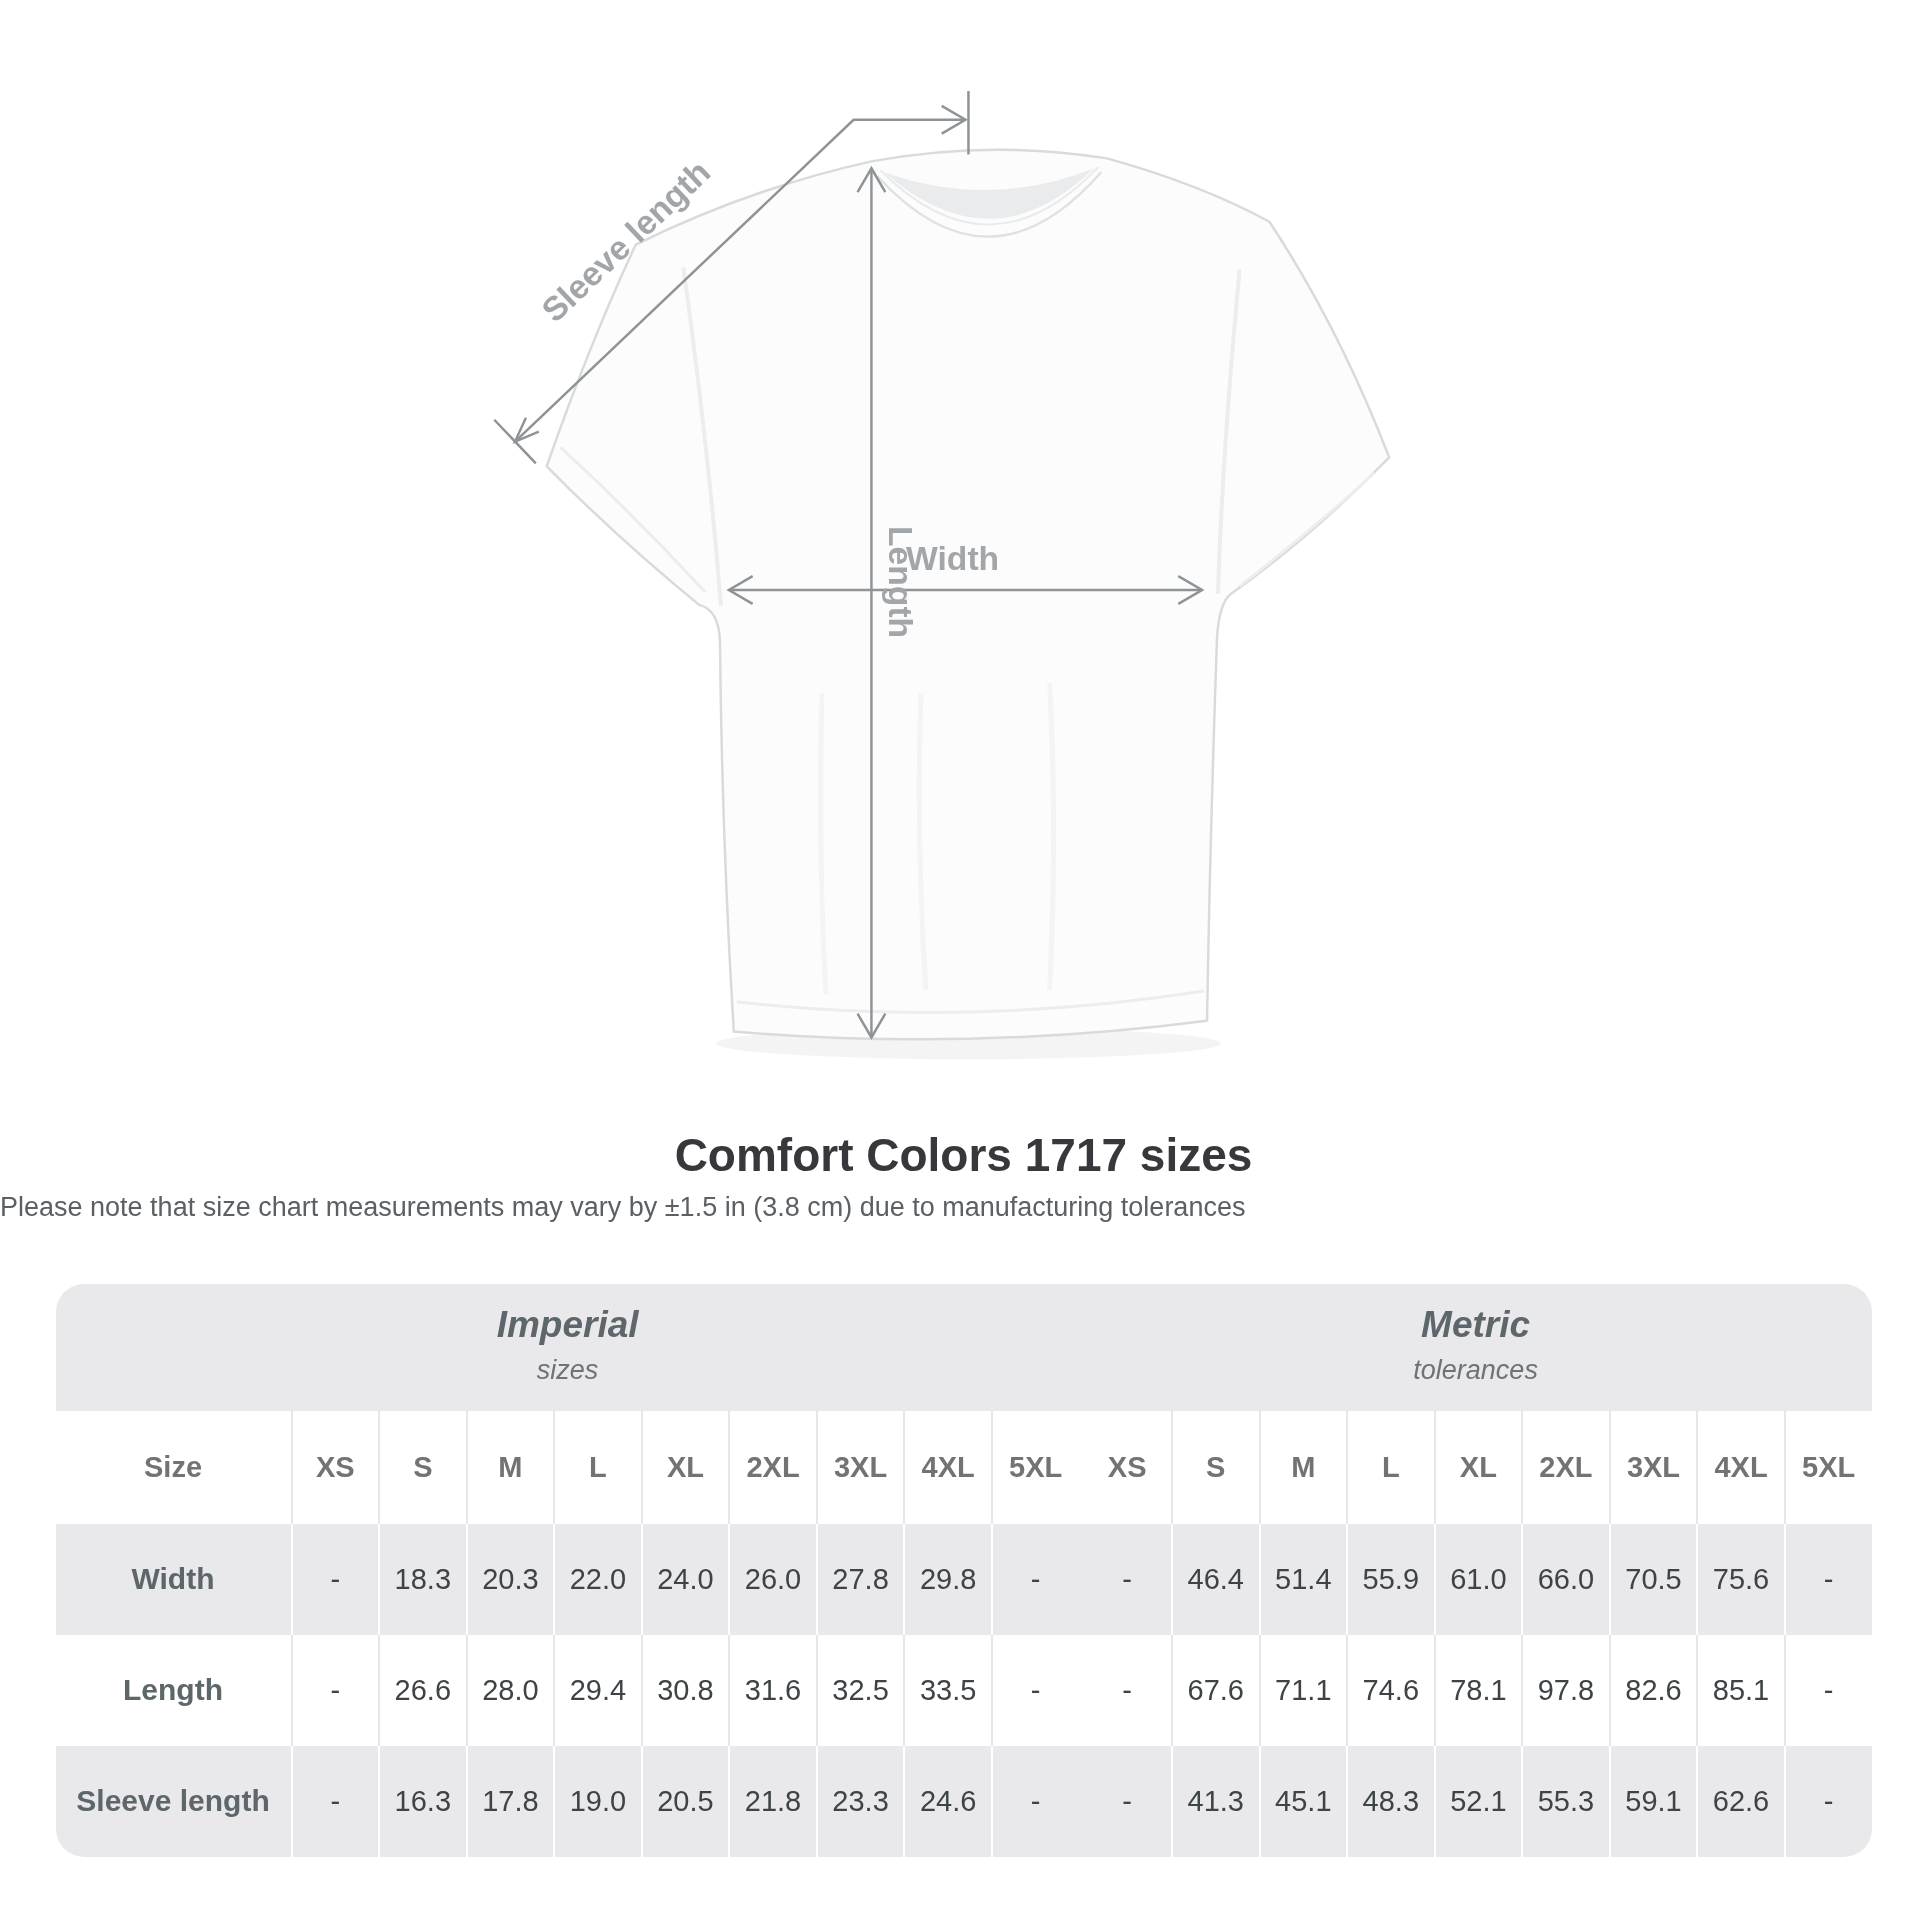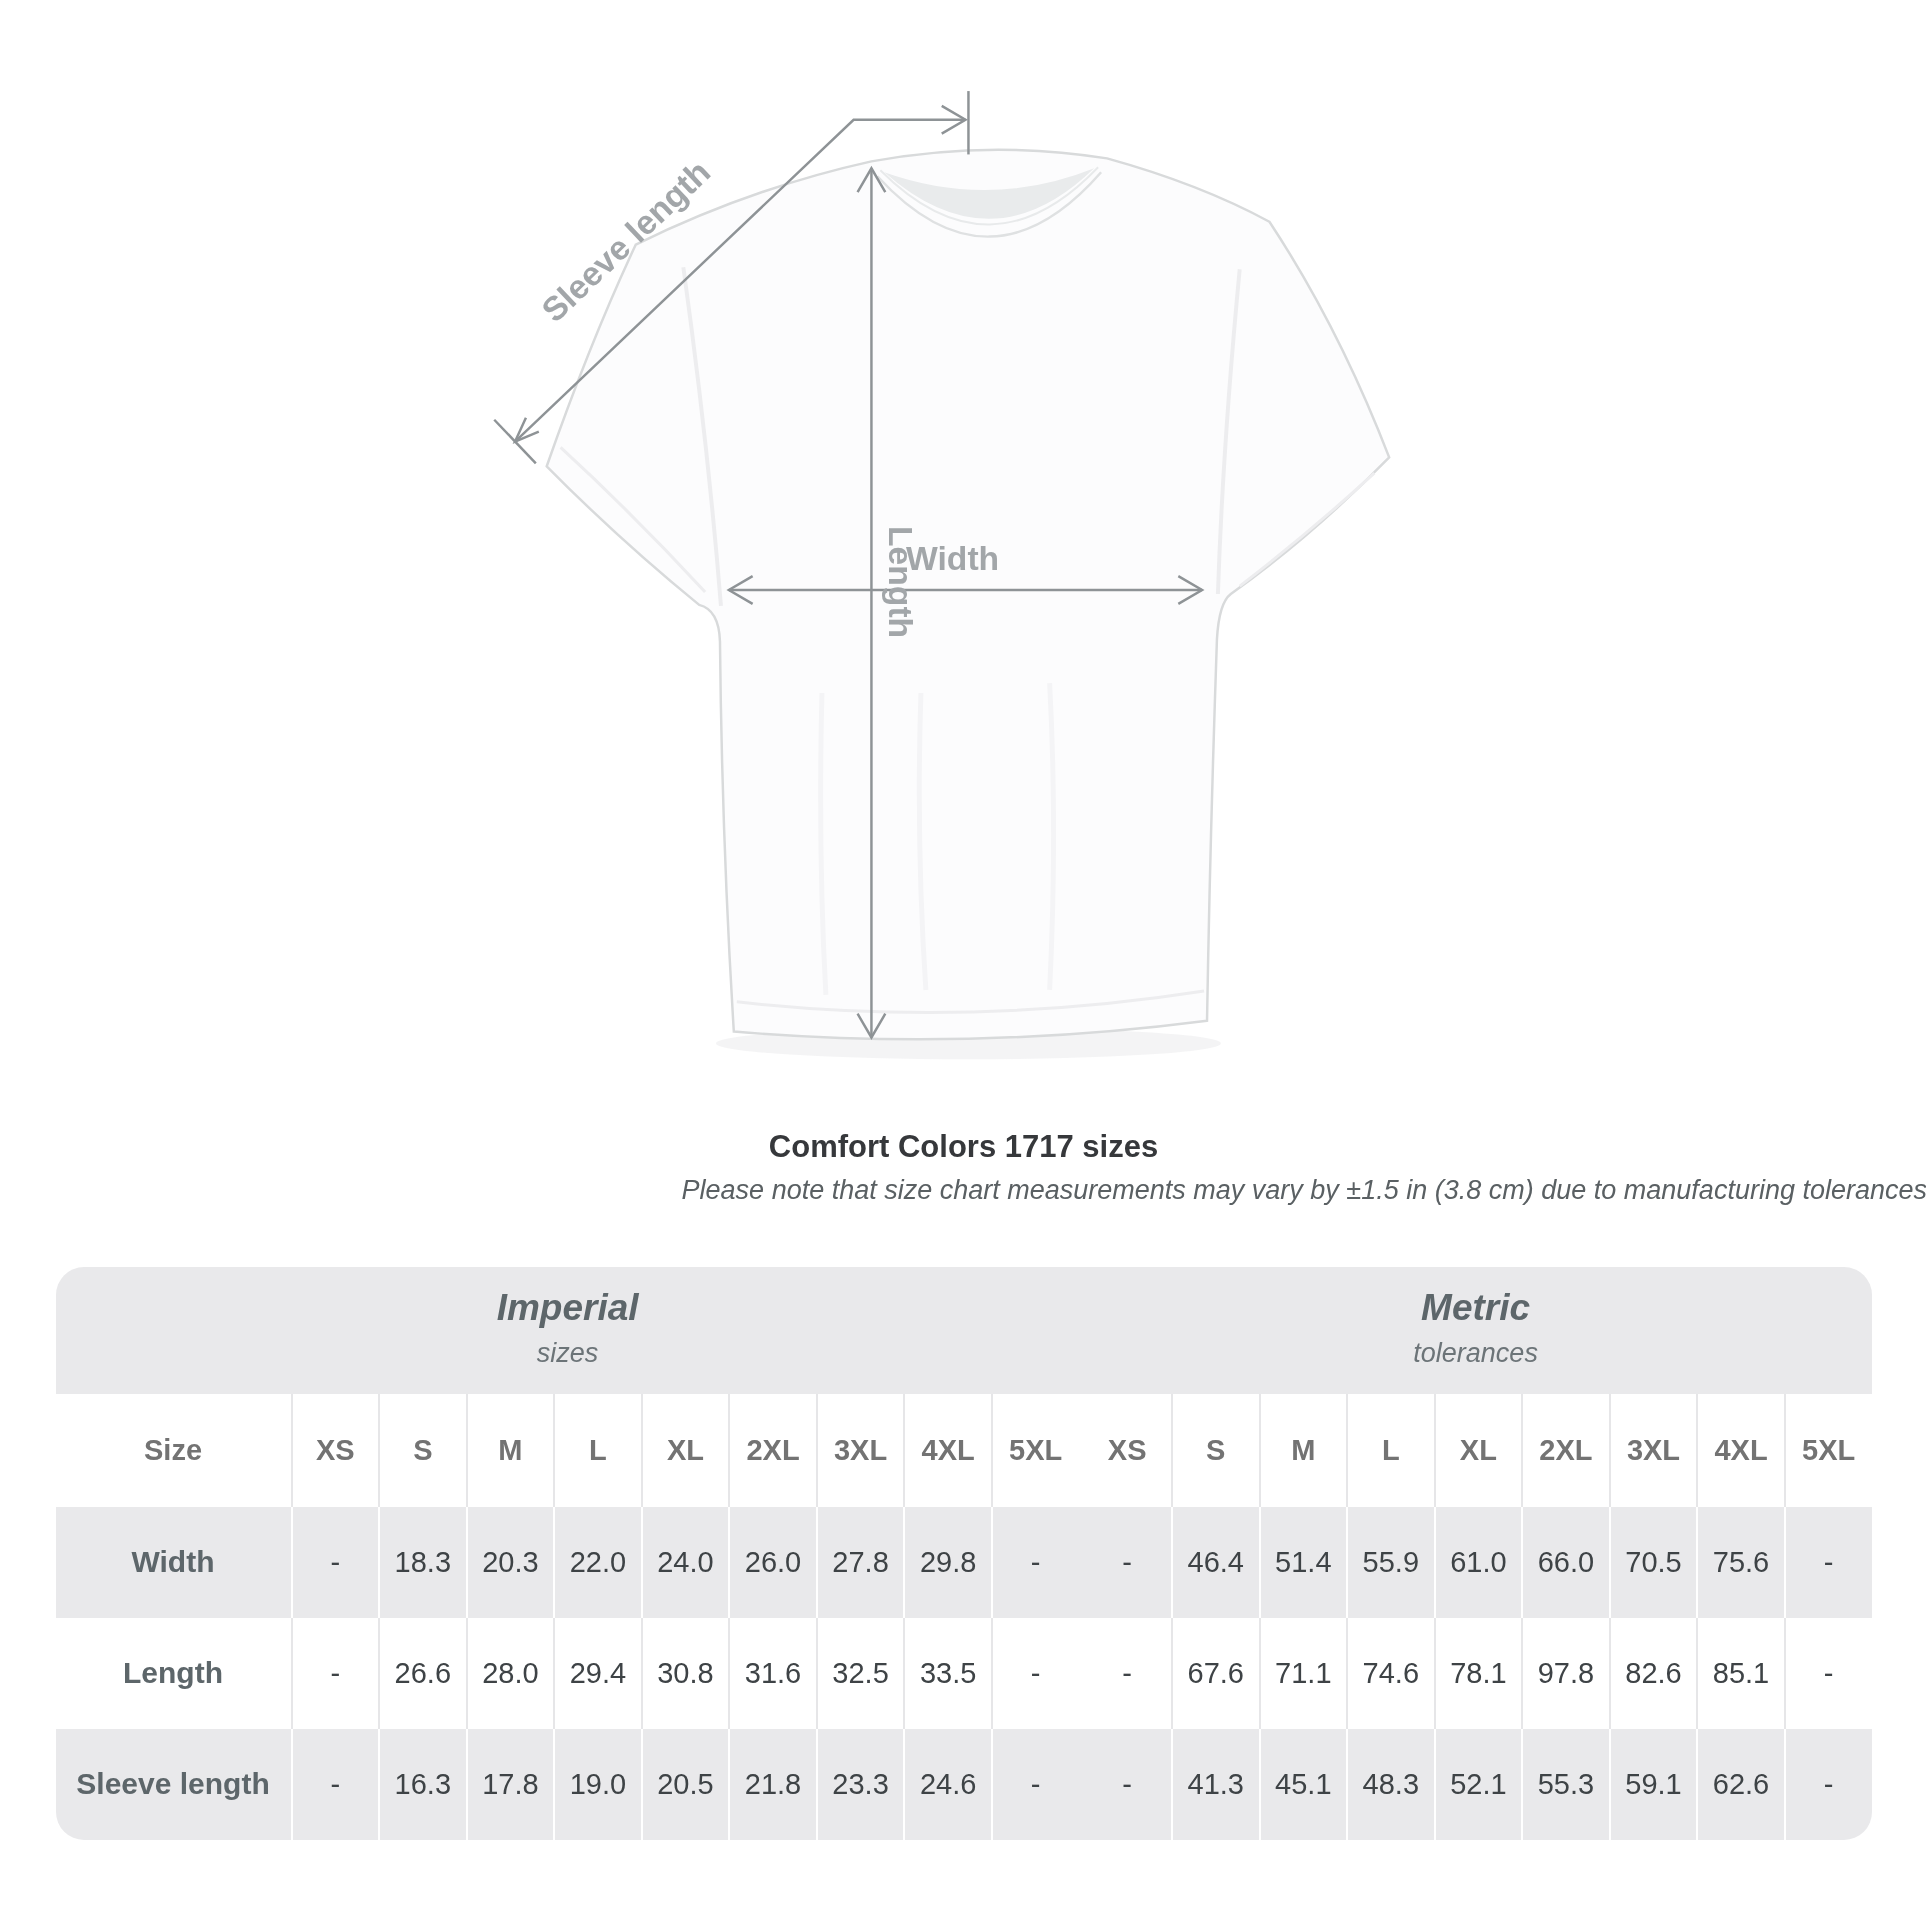--- a/index.html
+++ b/index.html
@@ -4,22 +4,22 @@
 <style>
   html, body { margin:0; padding:0; background:#ffffff; width:1927px; height:1927px; overflow:hidden; }
   body { font-family:"Liberation Sans", sans-serif; }
   .page { width:1927px; height:1927px; position:relative; background:#fff; }
 
   
   .diagram { display:block; width:1927px; height:1085px; }
   .anno-text { font-family:"Liberation Sans", sans-serif; font-weight:bold; font-size:34px; fill:#a2a6a9; }
 
   
-  .title { margin:44px 0 0 0; text-align:center; font-size:31px; font-weight:bold; color:#36383b; line-height:1.15; }
-  .subtitle { margin:10px 0 0 0; text-align:right; font-size:27px; font-style:italic; color:#5a6063; }
+  .title { margin:44px 0 0 0; text-align:center; font-size:46px; font-weight:bold; color:#36383b; line-height:1.15; }
+  .subtitle { margin:10px 0 0 0; text-align:left; font-size:27px; color:#5a6063; }
 
   
   table.sizechart { width:1816px; margin:61px auto 0 auto; border-collapse:separate; border-spacing:0; table-layout:fixed; }
   td.bandcell { height:127px; background:#e9e9eb; border-radius:28px 28px 0 0; position:relative; padding:0; }
   .band-half { position:absolute; top:0; bottom:4px; display:flex; flex-direction:column; align-items:center; justify-content:center; }
   .band-half.left { left:0; width:56.4%; }
   .band-half.right { left:56.4%; right:0; }
   .unit-title { font-size:37px; font-weight:bold; font-style:italic; color:#5d666a; }
   .unit-sub { font-size:27px; font-style:italic; color:#6c7478; margin-top:9px; }
 

